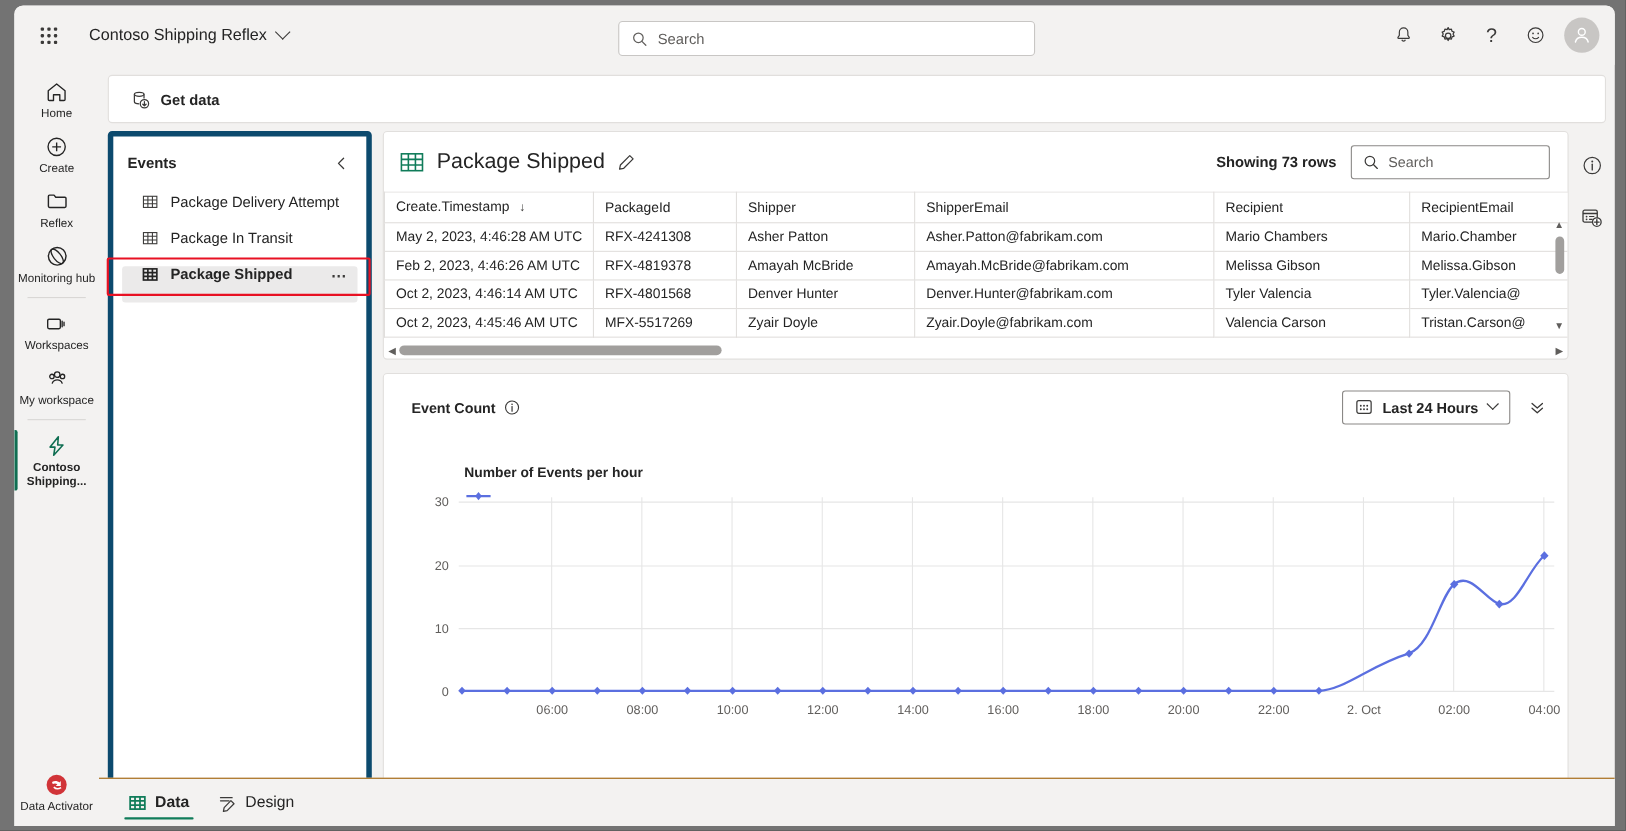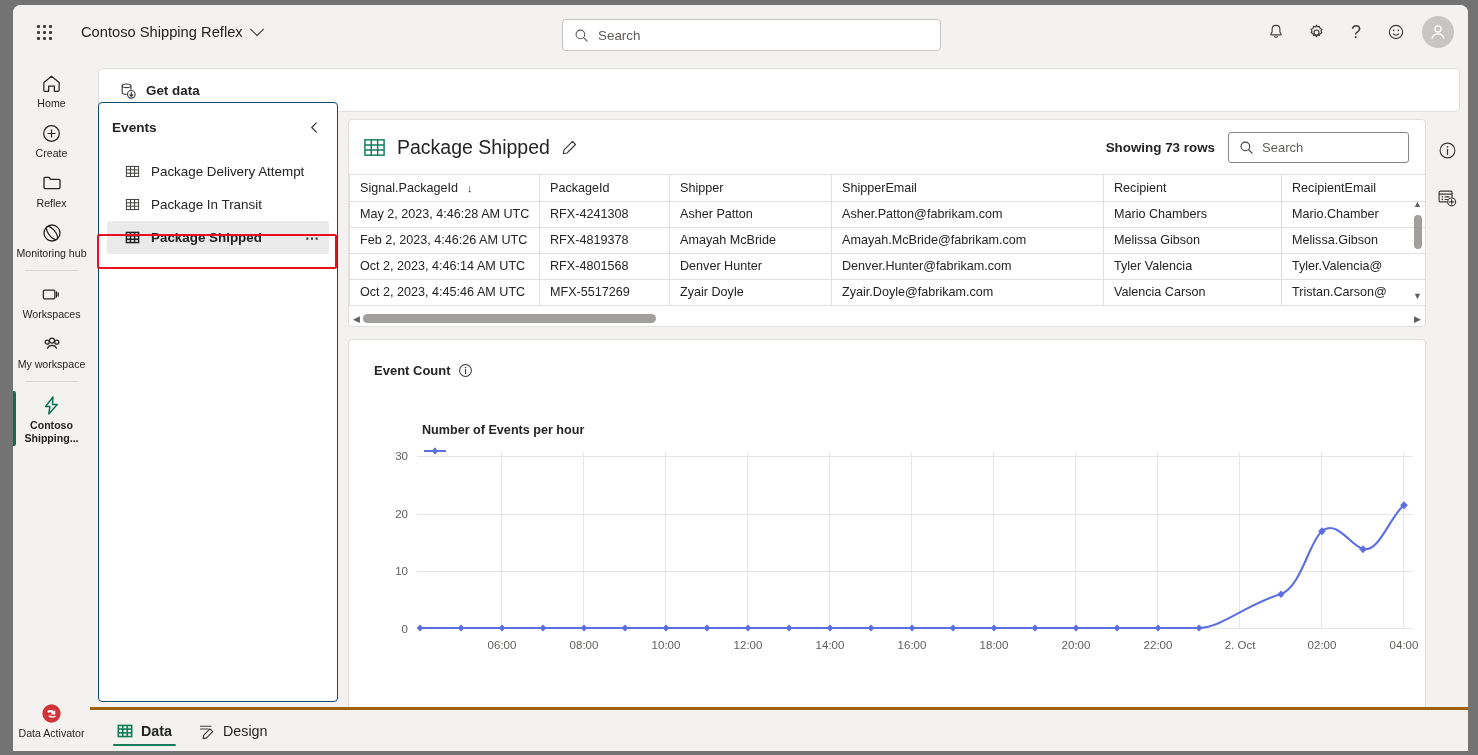--- a/index.html
+++ b/index.html
@@ -115,36 +115,36 @@
   }
   .getdata {
     margin-left: 10px; height: 32px;
     display: flex; align-items: center; gap: 9px;
     padding: 0 9px; border-radius: 3px; cursor: pointer;
   }
   .getdata span { font-size: 13.4px; color: #242424; font-weight: bold; }
 
   
   .events-panel {
-    position: absolute; left: 85px; top: 97px;
+    position: absolute; left: 85px; top: 114px;
     width: 240px; height: 600px;
-    background: #ffffff; border: 1px solid #0c4a6e; border-radius: 4px;
+    background: #ffffff; border: 5px solid #0c4a6e; border-radius: 4px;
   }
   .events-head {
     display: flex; align-items: center; justify-content: space-between;
     padding: 13px 12px 11px 13px;
   }
   .events-head .t { font-size: 13.6px; color: #242424; font-weight: bold; }
   .collapse-btn {
     width: 22px; height: 22px; display: flex; align-items: center; justify-content: center;
     cursor: pointer; border-radius: 3px; color: #3b3a39;
   }
   .ev-list { padding: 6px 8px 0 8px; }
   .ev-item {
-    height: 33px; display: flex; align-items: center; gap: 11px;
+    height: 33px; display: flex; gap: 11px;
     padding: 0 9px 0 18px; border-radius: 3px; cursor: pointer;
     font-size: 13.4px; color: #242424; position: relative;
   }
   .ev-item.selected { background: #ebeaea; font-weight: bold; }
   .ev-item .dots { margin-left: auto; color: #3b3a39; font-size: 14px; letter-spacing: 1px; }
   .sel-outline {
     position: absolute; left: 84px; top: 229px;
     width: 240px; height: 35px;
     border: 2.5px solid #e81123; border-radius: 2px;
     pointer-events: none; z-index: 40;
@@ -236,21 +236,21 @@
     width: 42px; height: 606px;
     display: flex; flex-direction: column; align-items: center;
     padding-top: 22px; gap: 18px;
   }
   .rr-ico { width: 30px; height: 30px; display:flex; align-items:center; justify-content:center; cursor:pointer; border-radius:3px; color:#3b3a39;}
 
   
   .bottombar {
     position: absolute; left: 77px; bottom: 0;
     width: 1378px; height: 44px;
-    background: #f3f2f1; border-top: 3px solid #a16207;
+    background: #f3f2f1; border-top: 1px solid #a16207;
     display: flex; align-items: center; padding-left: 17px; gap: 6px;
   }
   .btab {
     display: flex; align-items: center; gap: 8px;
     padding: 6px 10px 5px 10px; cursor: pointer; position: relative;
     font-size: 14.3px; color: #242424;
   }
   .btab.active { font-weight: bold; }
   .btab.active::after {
     content: ""; position: absolute; left: 6px; bottom: -2px;
@@ -521,21 +521,21 @@
           <col style="width:190px">
               <col style="width:130px">
               <col style="width:162px">
           <col style="width:272px">
               <col style="width:178px">
               <col style="width:298px">
         </colgroup>
         <thead>
           <tr>
             <th>
-              <span>Signal.PackageId</span><span class="sort-arrow">↓</span>
+              <span>Create.Timestamp</span><span class="sort-arrow">↓</span>
             </th>
             <th>PackageId</th>
             <th>Shipper</th>
             <th>ShipperEmail</th>
             <th>Recipient</th>
             <th>RecipientEmail</th>
           </tr>
         </thead>
         <tbody>
           <tr>
@@ -594,20 +594,42 @@
   <div class="chart-card">
     <div class="cc-head">
       <span class="cc-title">Event Count</span>
       <span class="info-ico">
         <svg width="15" height="15" viewBox="0 0 16 16">
           <circle cx="8" cy="8" r="6.3" fill="none" stroke="#3b3a39" stroke-width="1.1"></circle>
           <circle cx="8" cy="4.9" r="0.78" fill="#3b3a39"></circle>
           <line x1="8" y1="7" x2="8" y2="11.5" stroke="#3b3a39" stroke-width="1.2" stroke-linecap="round"></line>
         </svg>
       </span>
+      <div class="cc-right">
+        <div class="time-pick">
+          <span style="display:flex;">
+            <svg width="16" height="16" viewBox="0 0 17 17">
+              <rect x="1.6" y="2.4" width="13.8" height="12.2" rx="1.9" fill="none" stroke="#3b3a39" stroke-width="1.2"></rect>
+              <circle cx="5.4" cy="7.3" r="0.9" fill="#3b3a39"></circle>
+                  <circle cx="8.5" cy="7.3" r="0.9" fill="#3b3a39"></circle>
+                  <circle cx="11.6" cy="7.3" r="0.9" fill="#3b3a39"></circle>
+              <circle cx="5.4" cy="10.7" r="0.9" fill="#3b3a39"></circle>
+                  <circle cx="8.5" cy="10.7" r="0.9" fill="#3b3a39"></circle>
+                  <circle cx="11.6" cy="10.7" r="0.9" fill="#3b3a39"></circle>
+            </svg>
+          </span>
+          <span>Last 24 Hours</span>
+          <span class="chev-down" style="width:8px;height:8px;"></span>
+        </div>
+        <div class="dblchev">
+          <svg width="17" height="17" viewBox="0 0 18 18">
+            <path d="M4 5l5 4.5L14 5M4 9.6l5 4.5 5-4.5" fill="none" stroke="#3b3a39" stroke-width="1.25" stroke-linecap="round" stroke-linejoin="round"></path>
+          </svg>
+        </div>
+      </div>
     </div>
 
     <div class="chart-legend" style="position:absolute;left:73px;top:83px;">
       <div class="lt">Number of Events per hour</div>
       <svg width="26" height="18" viewBox="0 0 26 18" style="margin-top:5px;">
         <line x1="2" y1="9" x2="24" y2="9" stroke="#5b6fe0" stroke-width="2"></line>
         <path d="M13 5.2l3 3.8-3 3.8-3-3.8z" fill="#5b6fe0"></path>
       </svg>
     </div>
 

